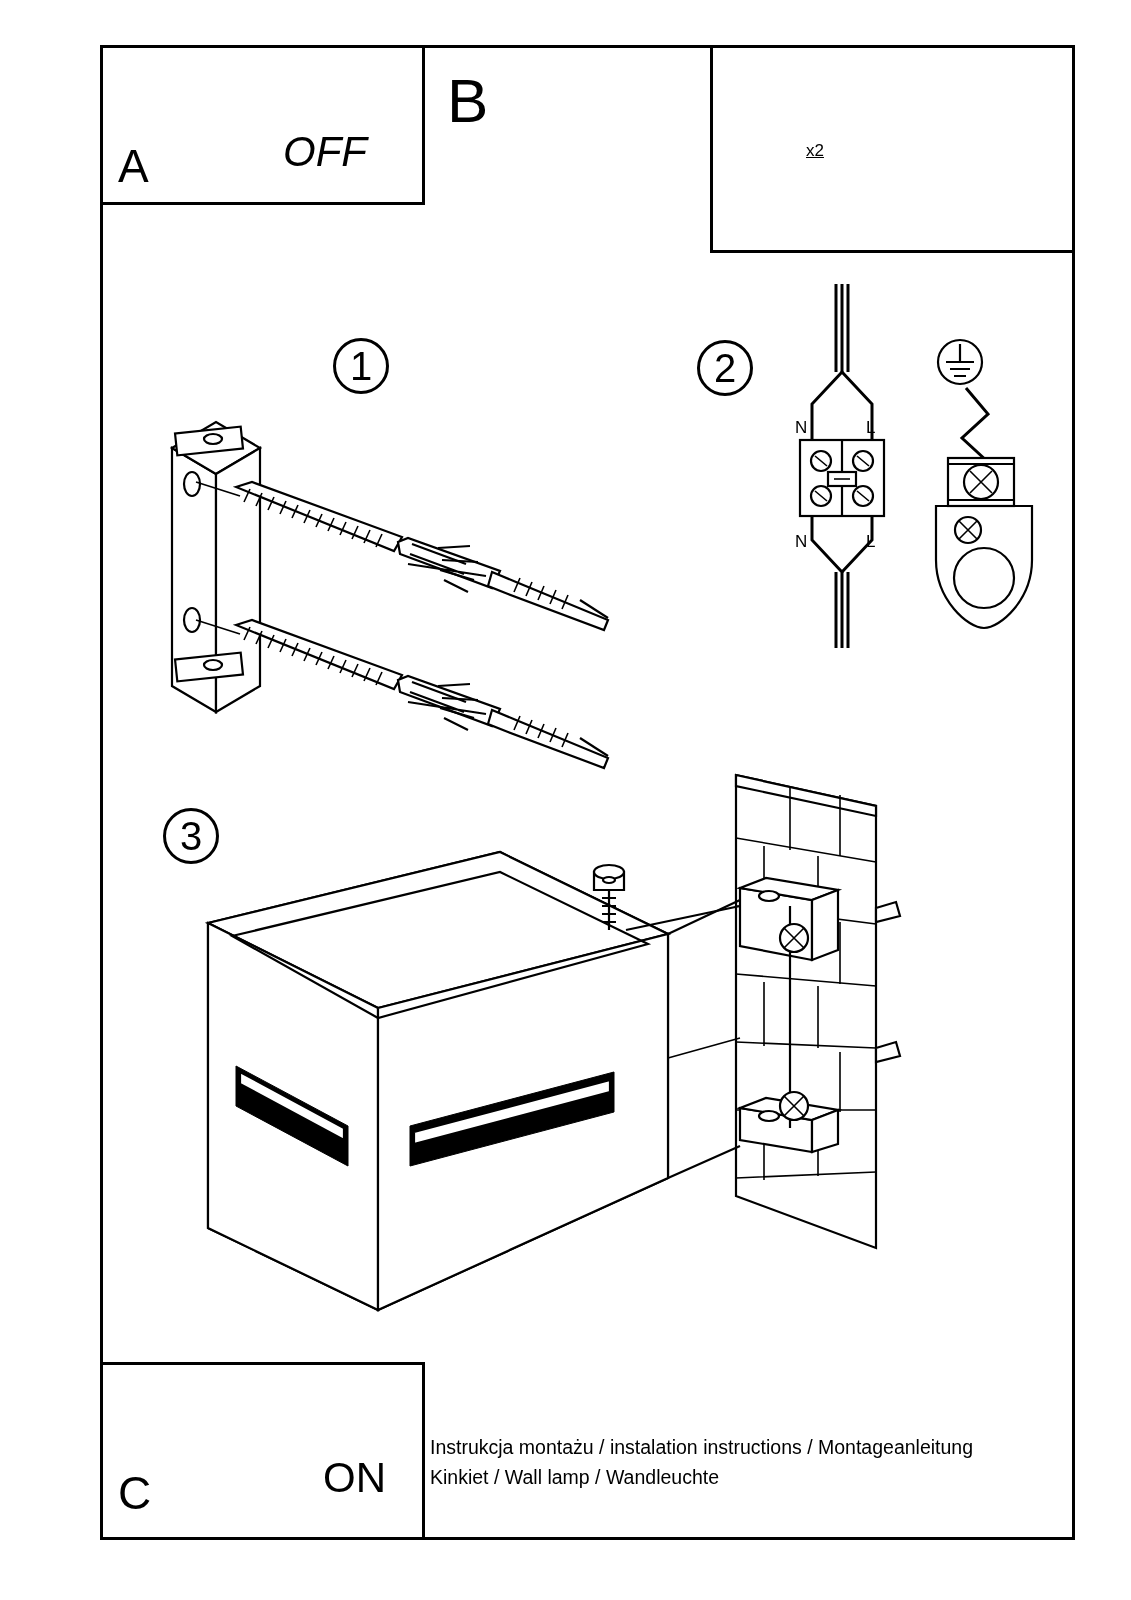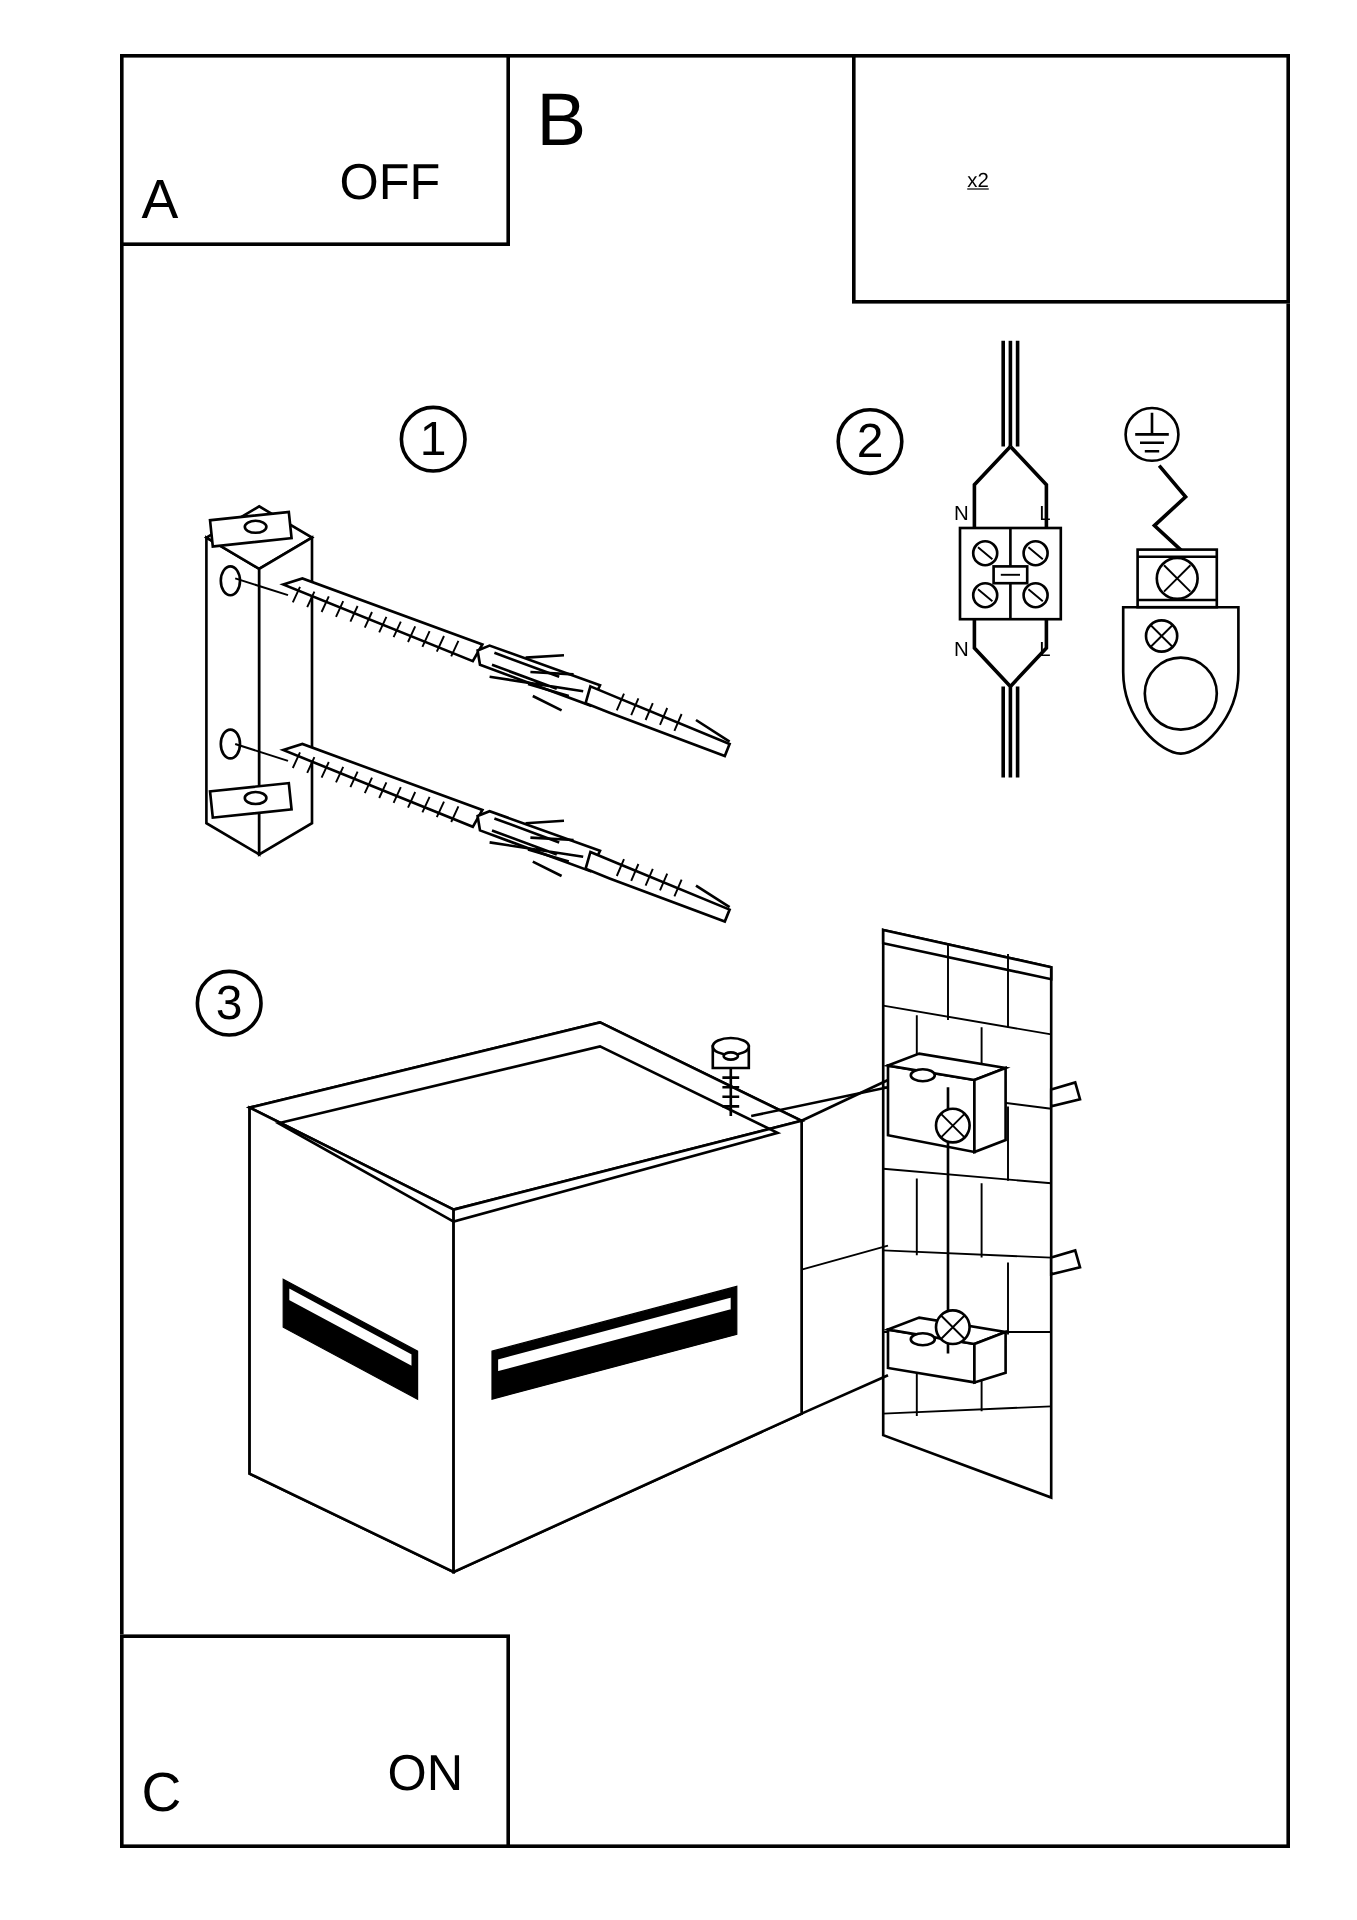--- a/index.html
+++ b/index.html
@@ -44,21 +44,21 @@
   }
   .letter-a { left: 118px; top: 143px; }
   .letter-b { left: 447px; top: 70px; font-size: 62px; }
   .letter-c { left: 118px; top: 1470px; }
 
   .bigtext {
     position: absolute;
     font-size: 42px;
     line-height: 1;
   }
-  .text-off { left: 283px; top: 131px; }
+  .text-off { left: 283px; top: 131px; font-style: italic; }
   .text-on { left: 283px; top: 1457px; margin-left: 40px; }
 
   .x2 {
     position: absolute;
     left: 806px;
     top: 141px;
     font-size: 17px;
     text-decoration: underline;
   }
 
@@ -392,14 +392,18 @@
 
   <div class="step-num step-1">1</div>
   <div class="step-num step-2">2</div>
   <div class="step-num step-3">3</div>
 
   <div class="term-label lbl-n-top">N</div>
   <div class="term-label lbl-l-top">L</div>
   <div class="term-label lbl-n-bot">N</div>
   <div class="term-label lbl-l-bot">L</div>
 
+  <div class="caption">
+    <div>Instrukcja montażu / instalation instructions / Montageanleitung</div>
+    <div>Kinkiet / Wall lamp / Wandleuchte</div>
+  </div>
 
 </div>
 
 </body></html>

